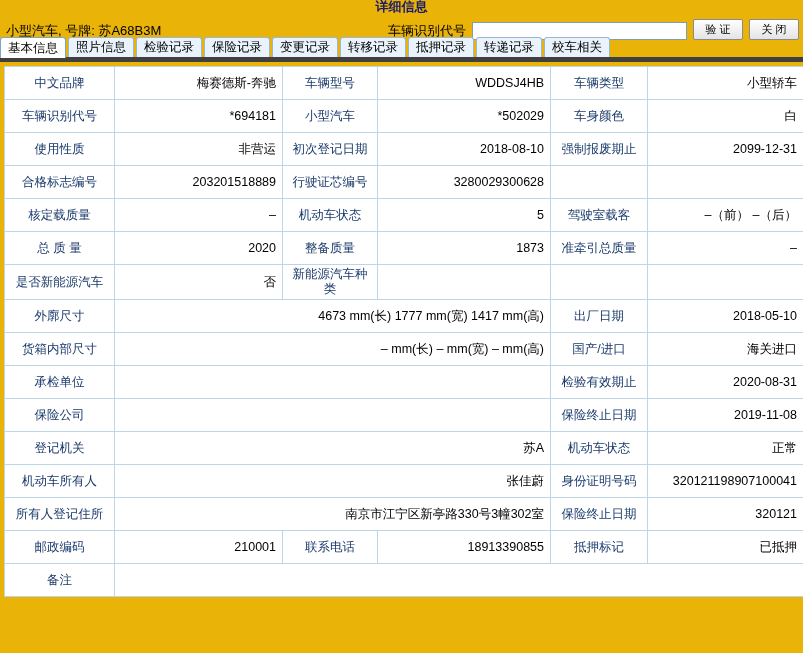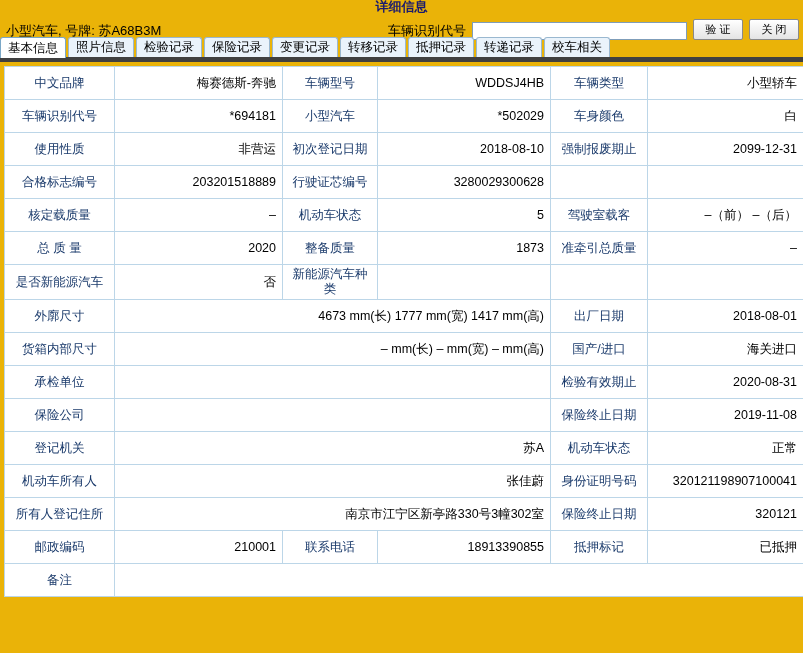--- a/index.html
+++ b/index.html
@@ -221,21 +221,21 @@
         <td class="val">否</td>
         <td class="lab two-line">新能源汽车种类</td>
         <td class="val"></td>
         <td class="lab"></td>
         <td class="val"></td>
       </tr>
       <tr>
         <td class="lab">外廓尺寸</td>
         <td class="val" colspan="3">4673 mm(长) 1777 mm(宽) 1417 mm(高)</td>
         <td class="lab">出厂日期</td>
-        <td class="val">2018-08-01</td>
+        <td class="val">2018-05-10</td>
       </tr>
       <tr>
         <td class="lab two-line">货箱内部尺寸</td>
         <td class="val" colspan="3">– mm(长) – mm(宽) – mm(高)</td>
         <td class="lab">国产/进口</td>
         <td class="val">海关进口</td>
       </tr>
       <tr>
         <td class="lab">承检单位</td>
         <td class="val" colspan="3"></td>

